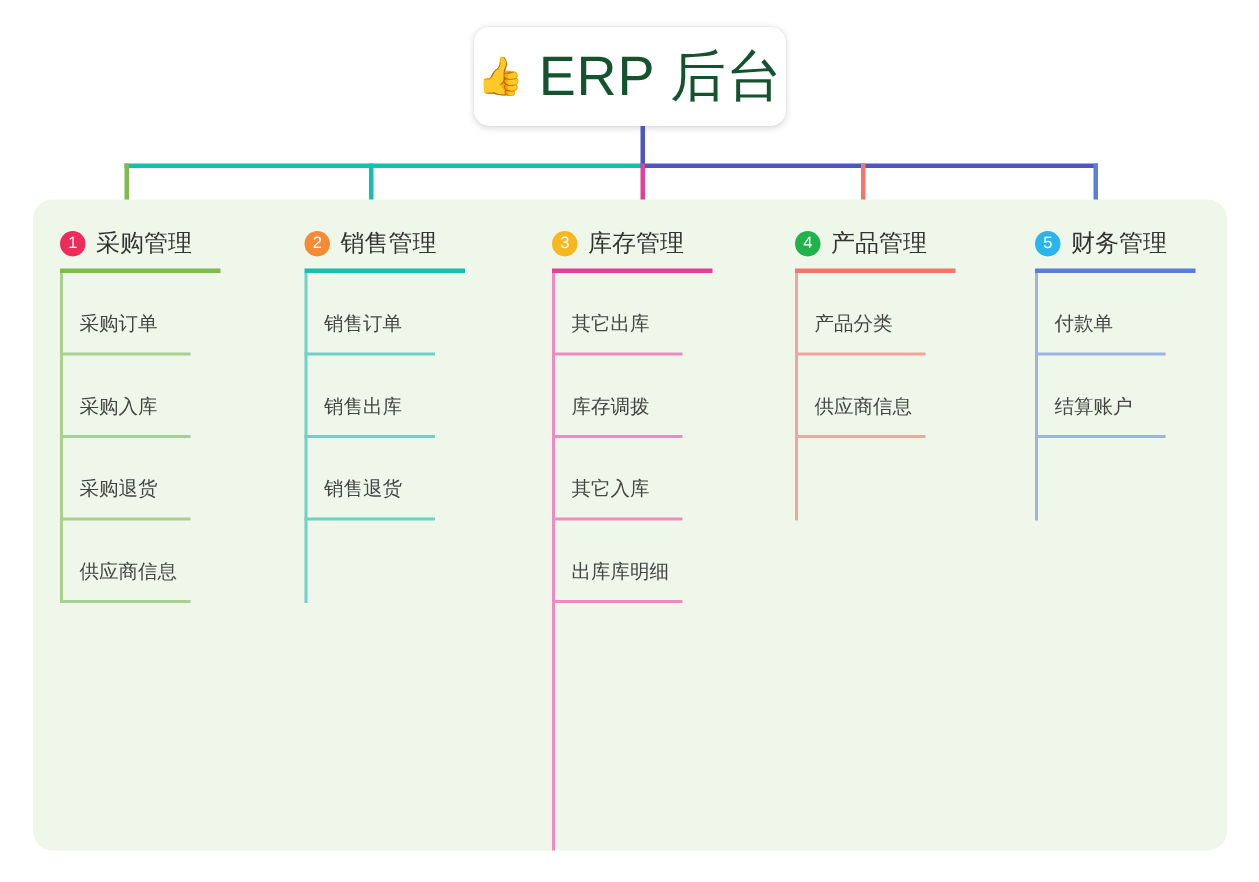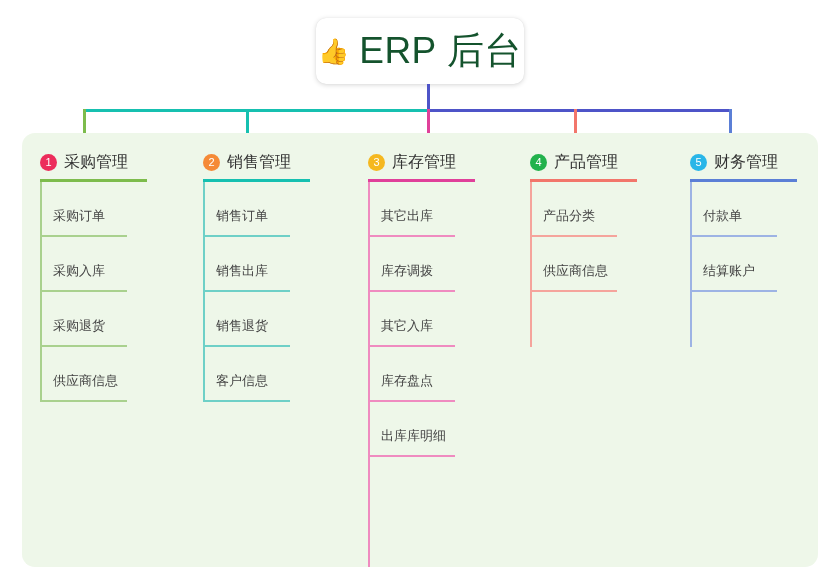--- a/index.html
+++ b/index.html
@@ -196,24 +196,20 @@
         <span class="item-rule" style="background: rgb(110, 208, 199);"></span>
       </div>
       <div class="item">
         <span class="item-label">销售出库</span>
         <span class="item-rule" style="background: rgb(110, 208, 199);"></span>
       </div>
       <div class="item">
         <span class="item-label">销售退货</span>
         <span class="item-rule" style="background: rgb(110, 208, 199);"></span>
       </div>
-      <div class="item">
-        <span class="item-label">客户信息</span>
-        <span class="item-rule" style="background: rgb(110, 208, 199);"></span>
-      </div>
     </div>
   </div>
 
   <div class="column" style="left:350px;">
     <div class="col-head">
       <span class="badge" style="background: rgb(245, 184, 32);">3</span>
       <span class="col-head-label">库存管理</span>
       <span class="col-head-rule" style="background: rgb(224, 64, 154);"></span>
     </div>
     <div class="spine" style="background: rgb(239, 139, 192); top: 37px; height: 385px;"></div>
@@ -224,24 +220,20 @@
       </div>
       <div class="item">
         <span class="item-label">库存调拨</span>
         <span class="item-rule" style="background: rgb(239, 139, 192);"></span>
       </div>
       <div class="item">
         <span class="item-label">其它入库</span>
         <span class="item-rule" style="background: rgb(239, 139, 192);"></span>
       </div>
       <div class="item">
-        <span class="item-label">库存盘点</span>
-        <span class="item-rule" style="background: rgb(239, 139, 192);"></span>
-      </div>
-      <div class="item">
         <span class="item-label">出库库明细</span>
         <span class="item-rule" style="background: rgb(239, 139, 192);"></span>
       </div>
     </div>
   </div>
 
   <div class="column" style="left:512px;">
     <div class="col-head">
       <span class="badge" style="background: rgb(34, 178, 76);">4</span>
       <span class="col-head-label">产品管理</span>

